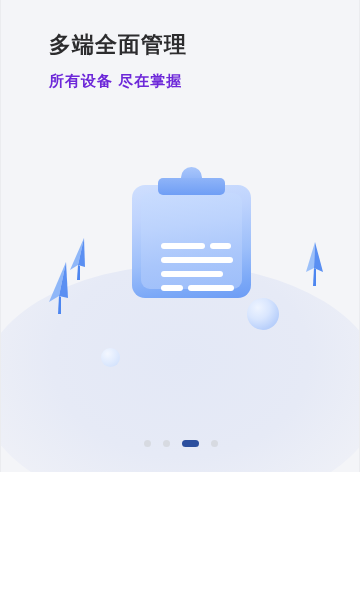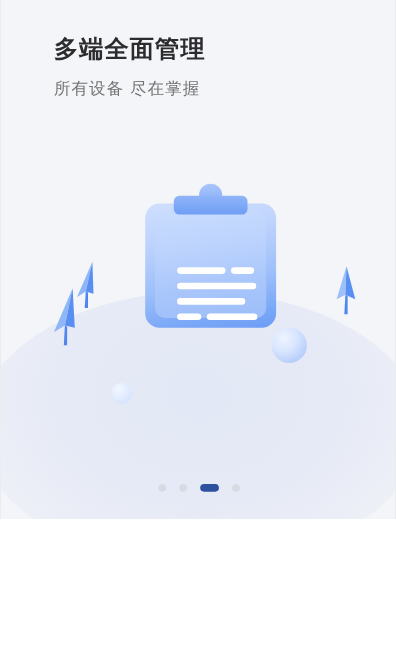--- a/index.html
+++ b/index.html
@@ -32,22 +32,22 @@
     font-size: 22px;
     font-weight: bold;
     color: #2c2c2e;
     letter-spacing: 1px;
     line-height: 30px;
     margin: 0;
     white-space: nowrap;
   }
   .subtitle {
     font-size: 15px;
-    font-weight: normal;
-    color: #737373;
+    font-weight: bold;
+    color: #6d28d9;
     letter-spacing: 1px;
     line-height: 22px;
     margin: 10px 0 0 0;
     white-space: nowrap;
   }
 
   
   .stage {
     position: absolute;
     left: 0;

